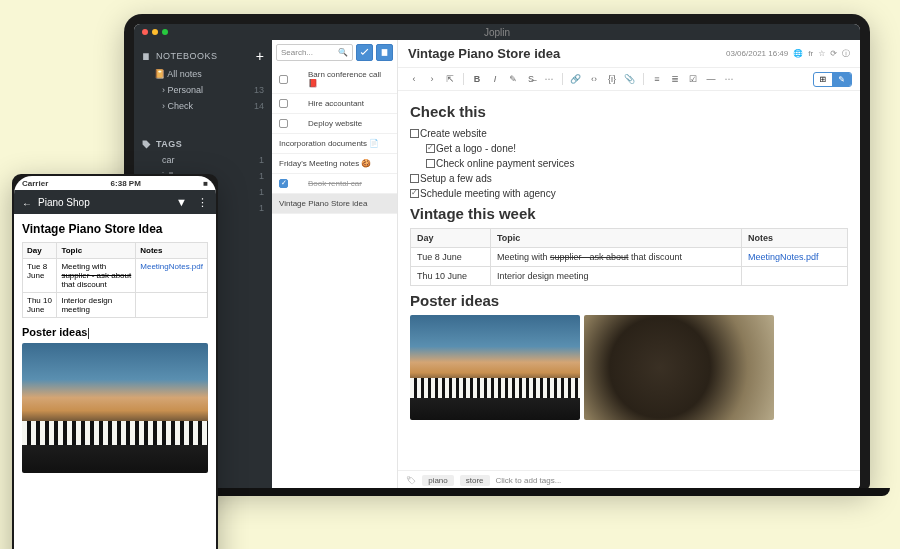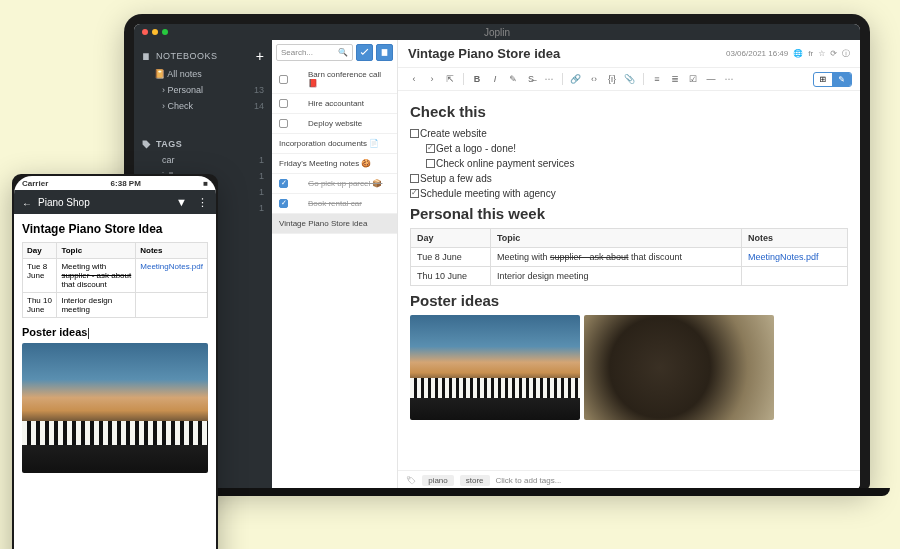--- a/index.html
+++ b/index.html
@@ -172,24 +172,20 @@
               <span>Deploy website</span>
             </div>
             <div class="note-item">
               <span>Incorporation documents 📄</span>
             </div>
             <div class="note-item">
               <span>Friday's Meeting notes 🍪</span>
             </div>
             <div class="note-item">
               <span class="chk done"></span>
-              <span class="strike">Go pick up parcel 📦</span>
-            </div>
-            <div class="note-item">
-              <span class="chk done"></span>
               <span class="strike">Book rental car</span>
             </div>
             <div class="note-item sel">
               <span>Vintage Piano Store idea</span>
             </div>
           </div>
 </div>
 
 <div class="editor">
   <div class="ed-header">
@@ -252,21 +248,21 @@
               </div>
               <div class="task">
                 <span class="tb"></span>
                 <span>Setup a few ads</span>
               </div>
               <div class="task done-t">
                 <span class="tb"></span>
                 <span>Schedule meeting with agency</span>
               </div>
             </div>
-    <h2>Personal this week</h2>
+    <h2>Vintage this week</h2>
     <table class="tbl">
       <thead>
                 <tr id="th-desk">
                   <th>Day</th>
                   <th>Topic</th>
                   <th>Notes</th>
                 </tr>
               </thead>
               <tbody id="tb-desk">
                 <tr>

